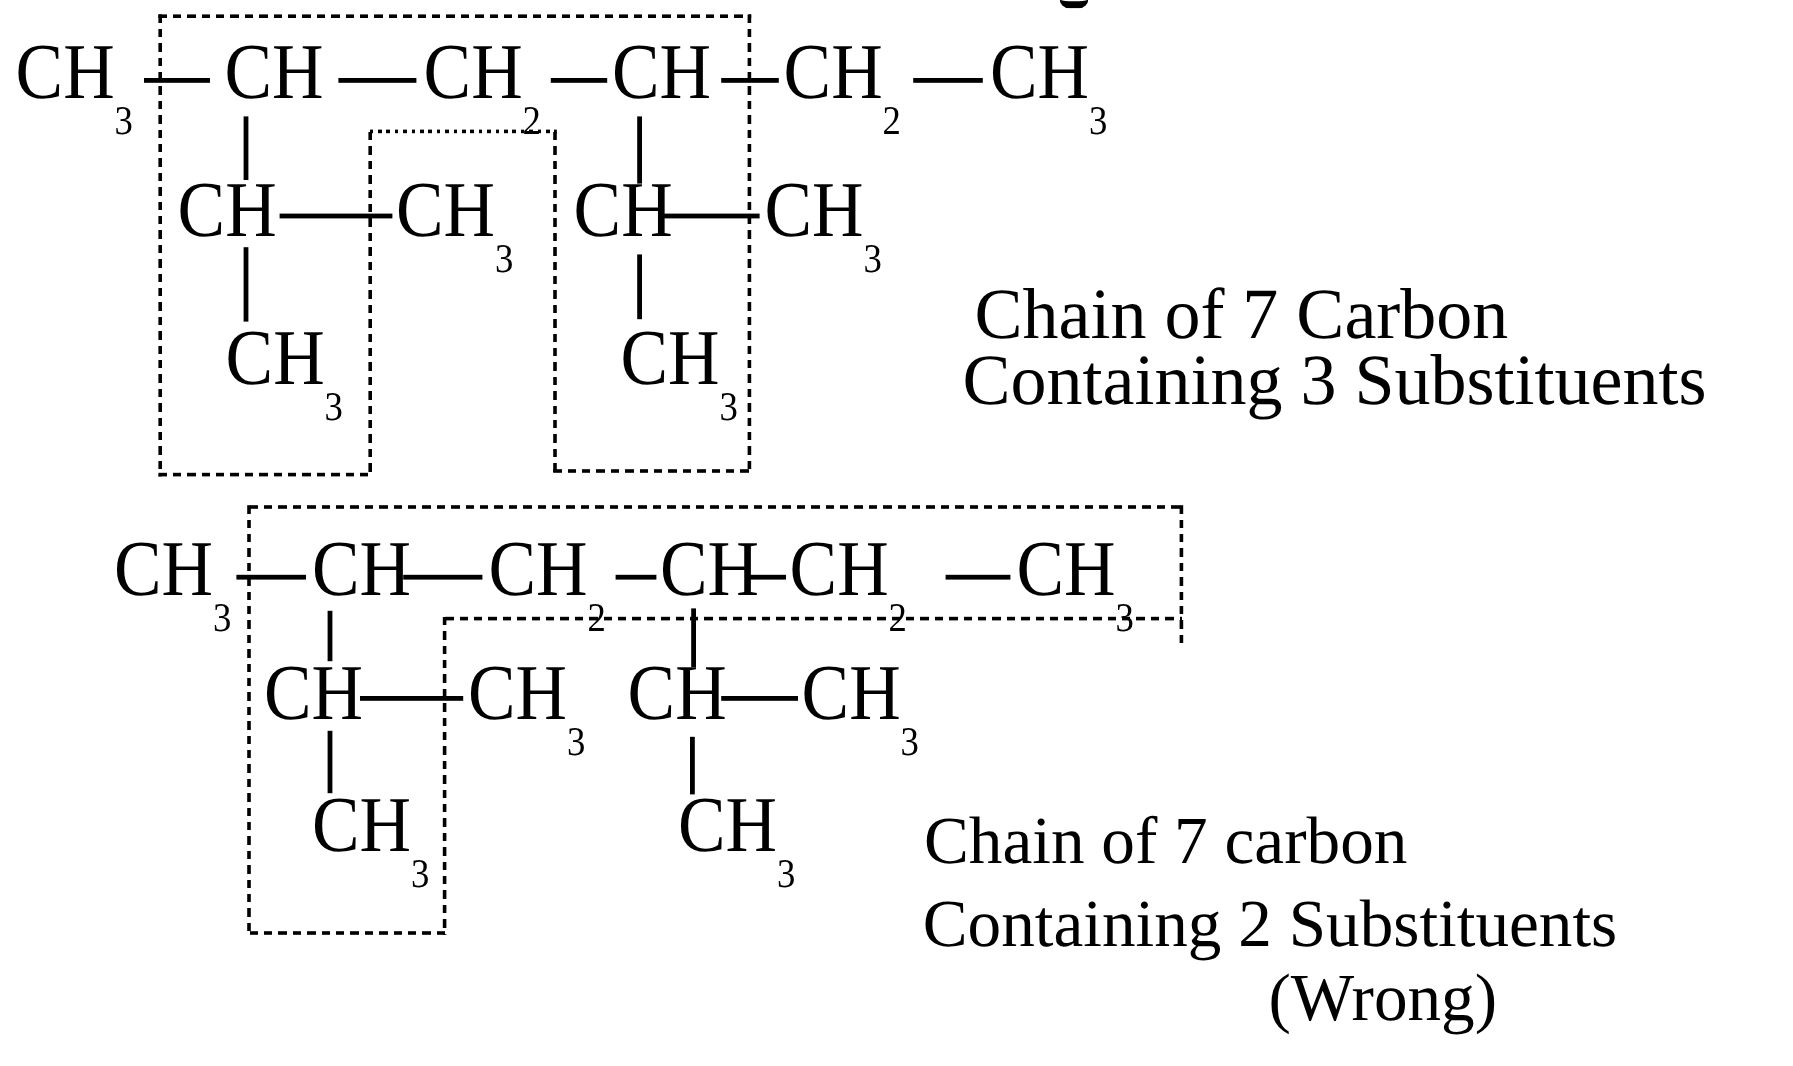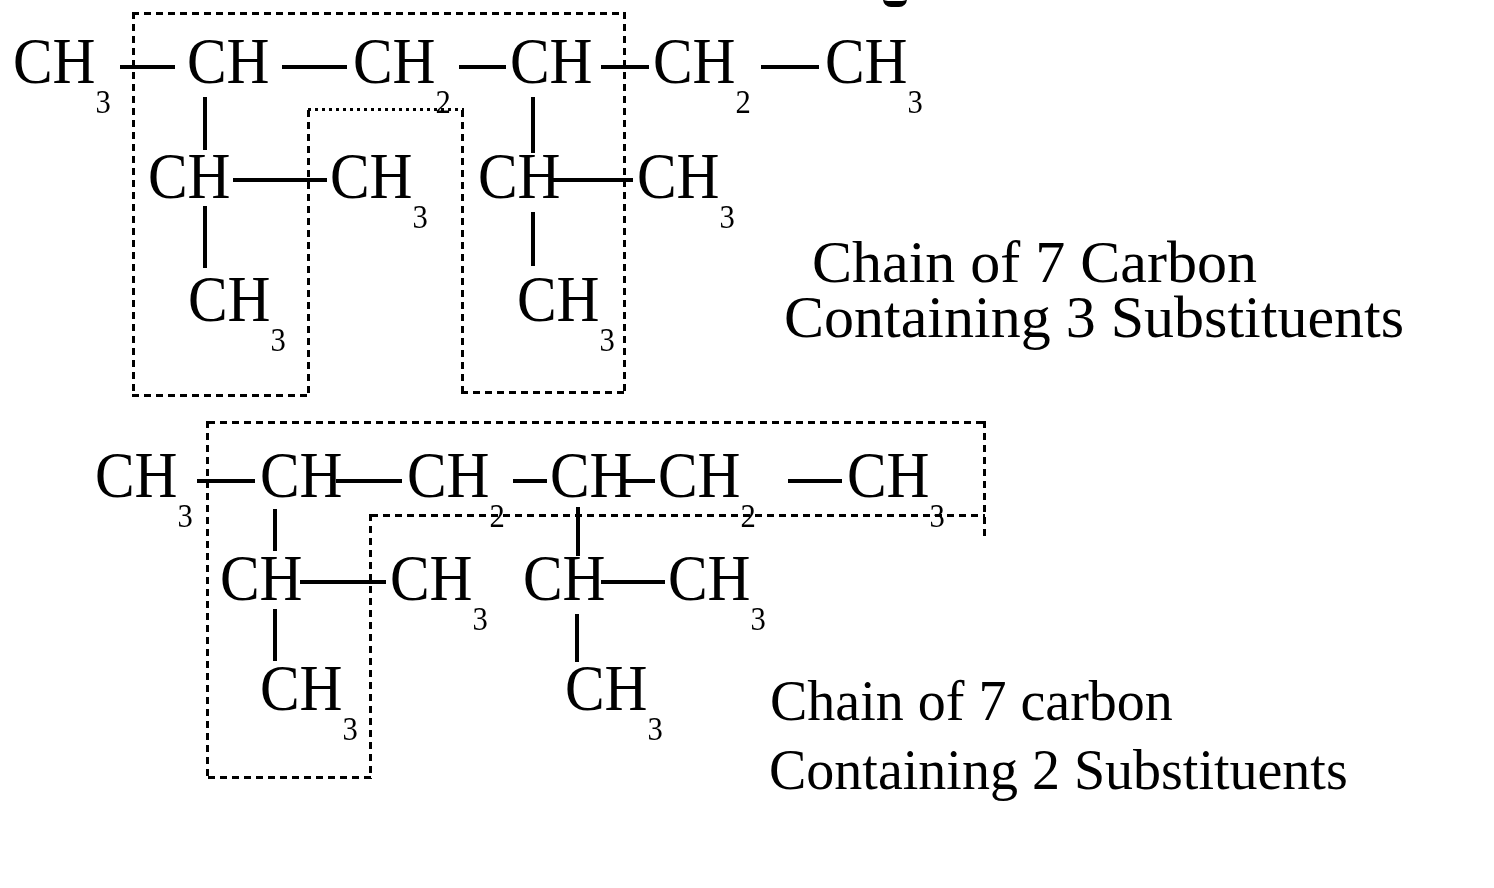--- a/index.html
+++ b/index.html
@@ -66,21 +66,21 @@
   <div class="dh" style="left:132px;top:12px;width:494px"></div>
   <div class="dv" style="left:132px;top:12px;height:385px"></div>
   <div class="dh" style="left:132px;top:394px;width:178px"></div>
   <div class="dv" style="left:307px;top:110px;height:287px"></div>
   <div class="doth" style="left:308px;top:108px;width:156px"></div>
   <div class="dv" style="left:461px;top:110px;height:284px"></div>
   <div class="dh" style="left:461px;top:391px;width:167px"></div>
   <div class="dv" style="left:623px;top:12px;height:382px"></div>
 
   <div class="ann big" style="left:812px;top:232px">Chain of 7 Carbon</div>
-  <div class="ann big" style="left:784px;top:287px">Containing 3 Substituents</div>
+  <div class="ann big" style="left:802px;top:287px">Containing 3 Substituents</div>
 
   <div class="atom" style="left:95px;top:442px"><span class="g"><span>CH</span><span class="sub">3</span></span></div>
   <div class="atom" style="left:260px;top:442px"><span class="g"><span>CH</span><span class="sub"></span></span></div>
   <div class="atom" style="left:407px;top:442px"><span class="g"><span>CH</span><span class="sub">2</span></span></div>
   <div class="atom" style="left:550px;top:442px"><span class="g"><span>CH</span><span class="sub"></span></span></div>
   <div class="atom" style="left:658px;top:442px"><span class="g"><span>CH</span><span class="sub">2</span></span></div>
   <div class="atom" style="left:847px;top:442px"><span class="g"><span>CH</span><span class="sub">3</span></span></div>
 
   <div class="atom" style="left:220px;top:545px"><span class="g"><span>CH</span><span class="sub"></span></span></div>
   <div class="atom" style="left:390px;top:545px"><span class="g"><span>CH</span><span class="sub">3</span></span></div>
@@ -105,14 +105,15 @@
 
   <div class="dh" style="left:208px;top:421px;width:778px"></div>
   <div class="dv" style="left:983px;top:421px;height:115px"></div>
   <div class="dh" style="left:371px;top:514px;width:614px"></div>
   <div class="dv" style="left:369px;top:514px;height:265px"></div>
   <div class="dh" style="left:208px;top:776px;width:164px"></div>
   <div class="dv" style="left:206px;top:421px;height:358px"></div>
 
   <div class="ann med" style="left:770px;top:673px">Chain of 7 carbon</div>
   <div class="ann med" style="left:769px;top:742px">Containing 2 Substituents</div>
+  <div class="ann med" style="left:1057px;top:804px">(Wrong)</div>
 
 </div>
 
 </body></html>

